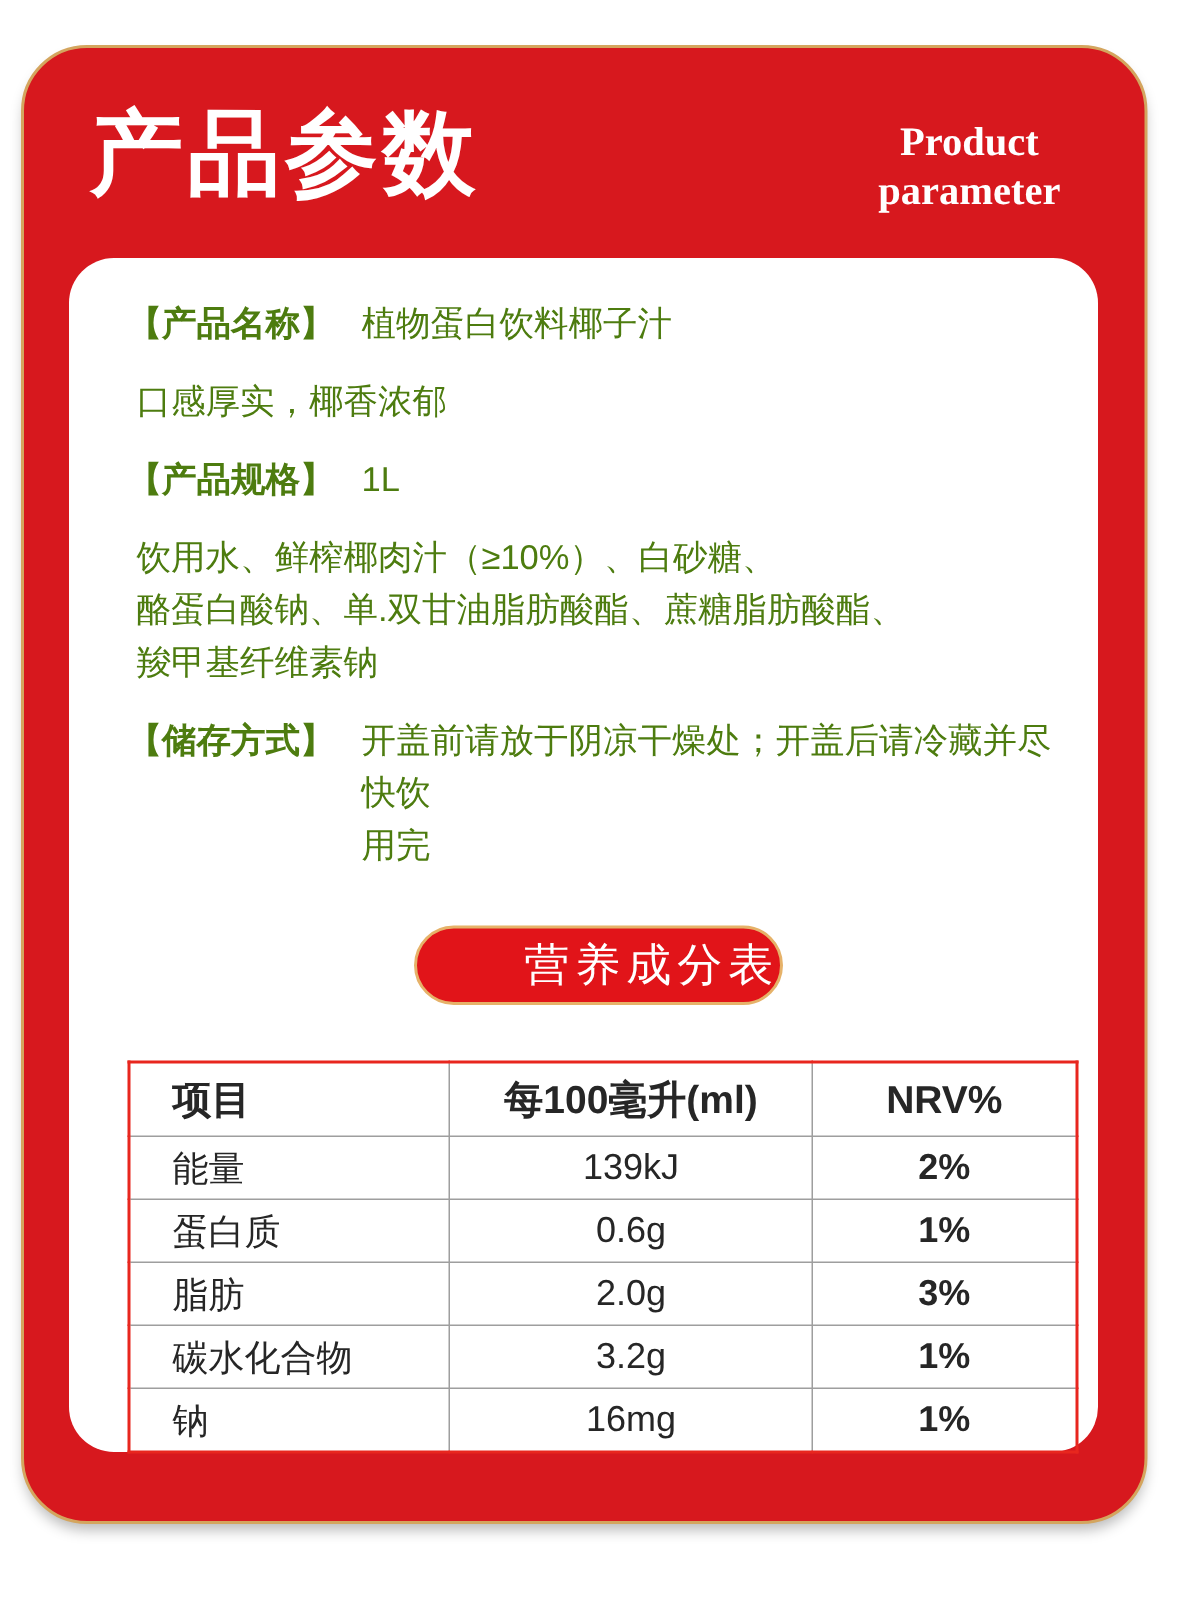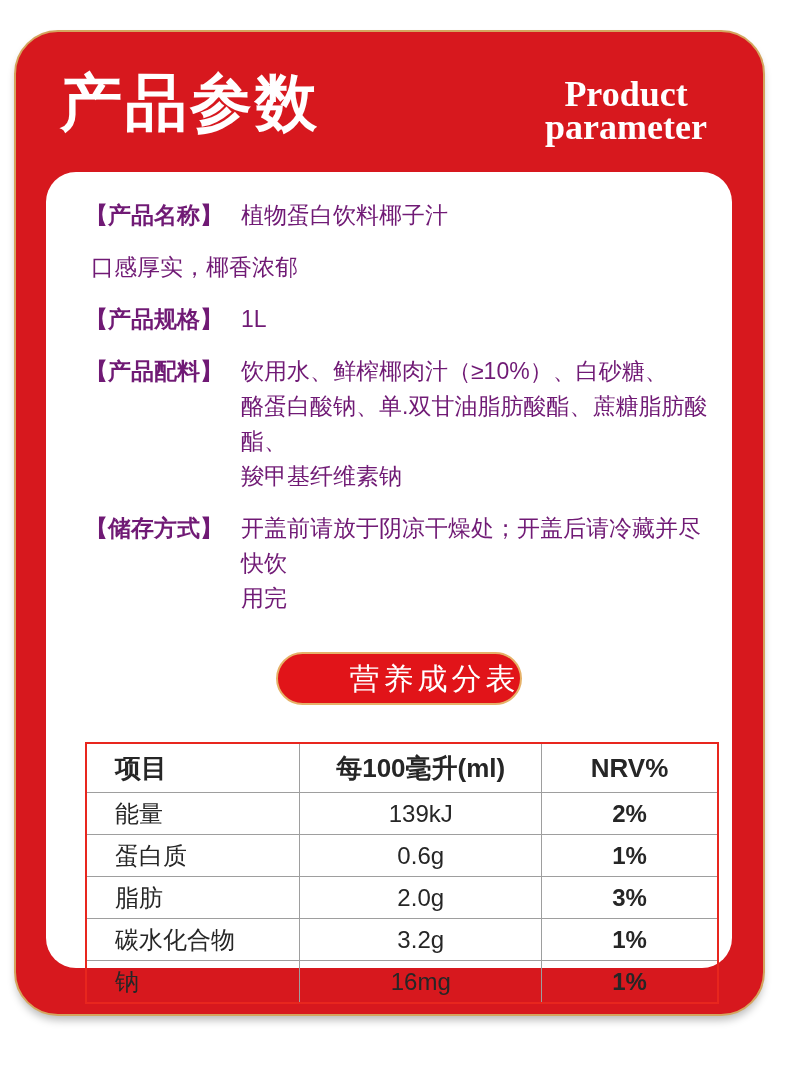--- a/index.html
+++ b/index.html
@@ -37,21 +37,21 @@
     font-family: "Liberation Serif", "DejaVu Serif", serif;
     font-weight: 700;
     font-size: 62px;
     line-height: 74px;
     color: #ffffff;
     letter-spacing: 3px;
   }
   .title-en {
     font-family: "Liberation Serif", "DejaVu Serif", serif;
     font-weight: 700;
-    font-size: 36px;
+    font-size: 27px;
     line-height: 33px;
     color: #ffffff;
     text-align: center;
     margin-top: 12px;
   }
   .card {
     position: absolute;
     left: 30px;
     top: 140px;
     width: 686px;
@@ -59,21 +59,21 @@
     background: #ffffff;
     border-radius: 30px;
     box-sizing: border-box;
     padding: 26px 20px 0 39px;
   }
   .info-row {
     display: flex;
     margin-bottom: 17px;
     font-size: 23px;
     line-height: 35px;
-    color: #701a75;
+    color: #4d7c0f;
   }
   .info-label {
     width: 150px;
     flex-shrink: 0;
     font-weight: 600;
     white-space: nowrap;
   }
   .info-value {
     flex: 1;
     white-space: pre-line;
@@ -157,21 +157,20 @@
           <div class="info-value">植物蛋白饮料椰子汁</div>
         </div>
         <div class="info-row">
           <div class="info-value">口感厚实，椰香浓郁</div>
         </div>
         <div class="info-row">
           <div class="info-label">【产品规格】</div>
           <div class="info-value">1L</div>
         </div>
         <div class="info-row">
-          <div class="info-label">【产品配料】</div>
           <div class="info-value">饮用水、鲜榨椰肉汁（≥10%）、白砂糖、
 酪蛋白酸钠、单.双甘油脂肪酸酯、蔗糖脂肪酸酯、
 羧甲基纤维素钠</div>
         </div>
         <div class="info-row">
           <div class="info-label">【储存方式】</div>
           <div class="info-value">开盖前请放于阴凉干燥处；开盖后请冷藏并尽快饮
 用完</div>
         </div>
       </div>

